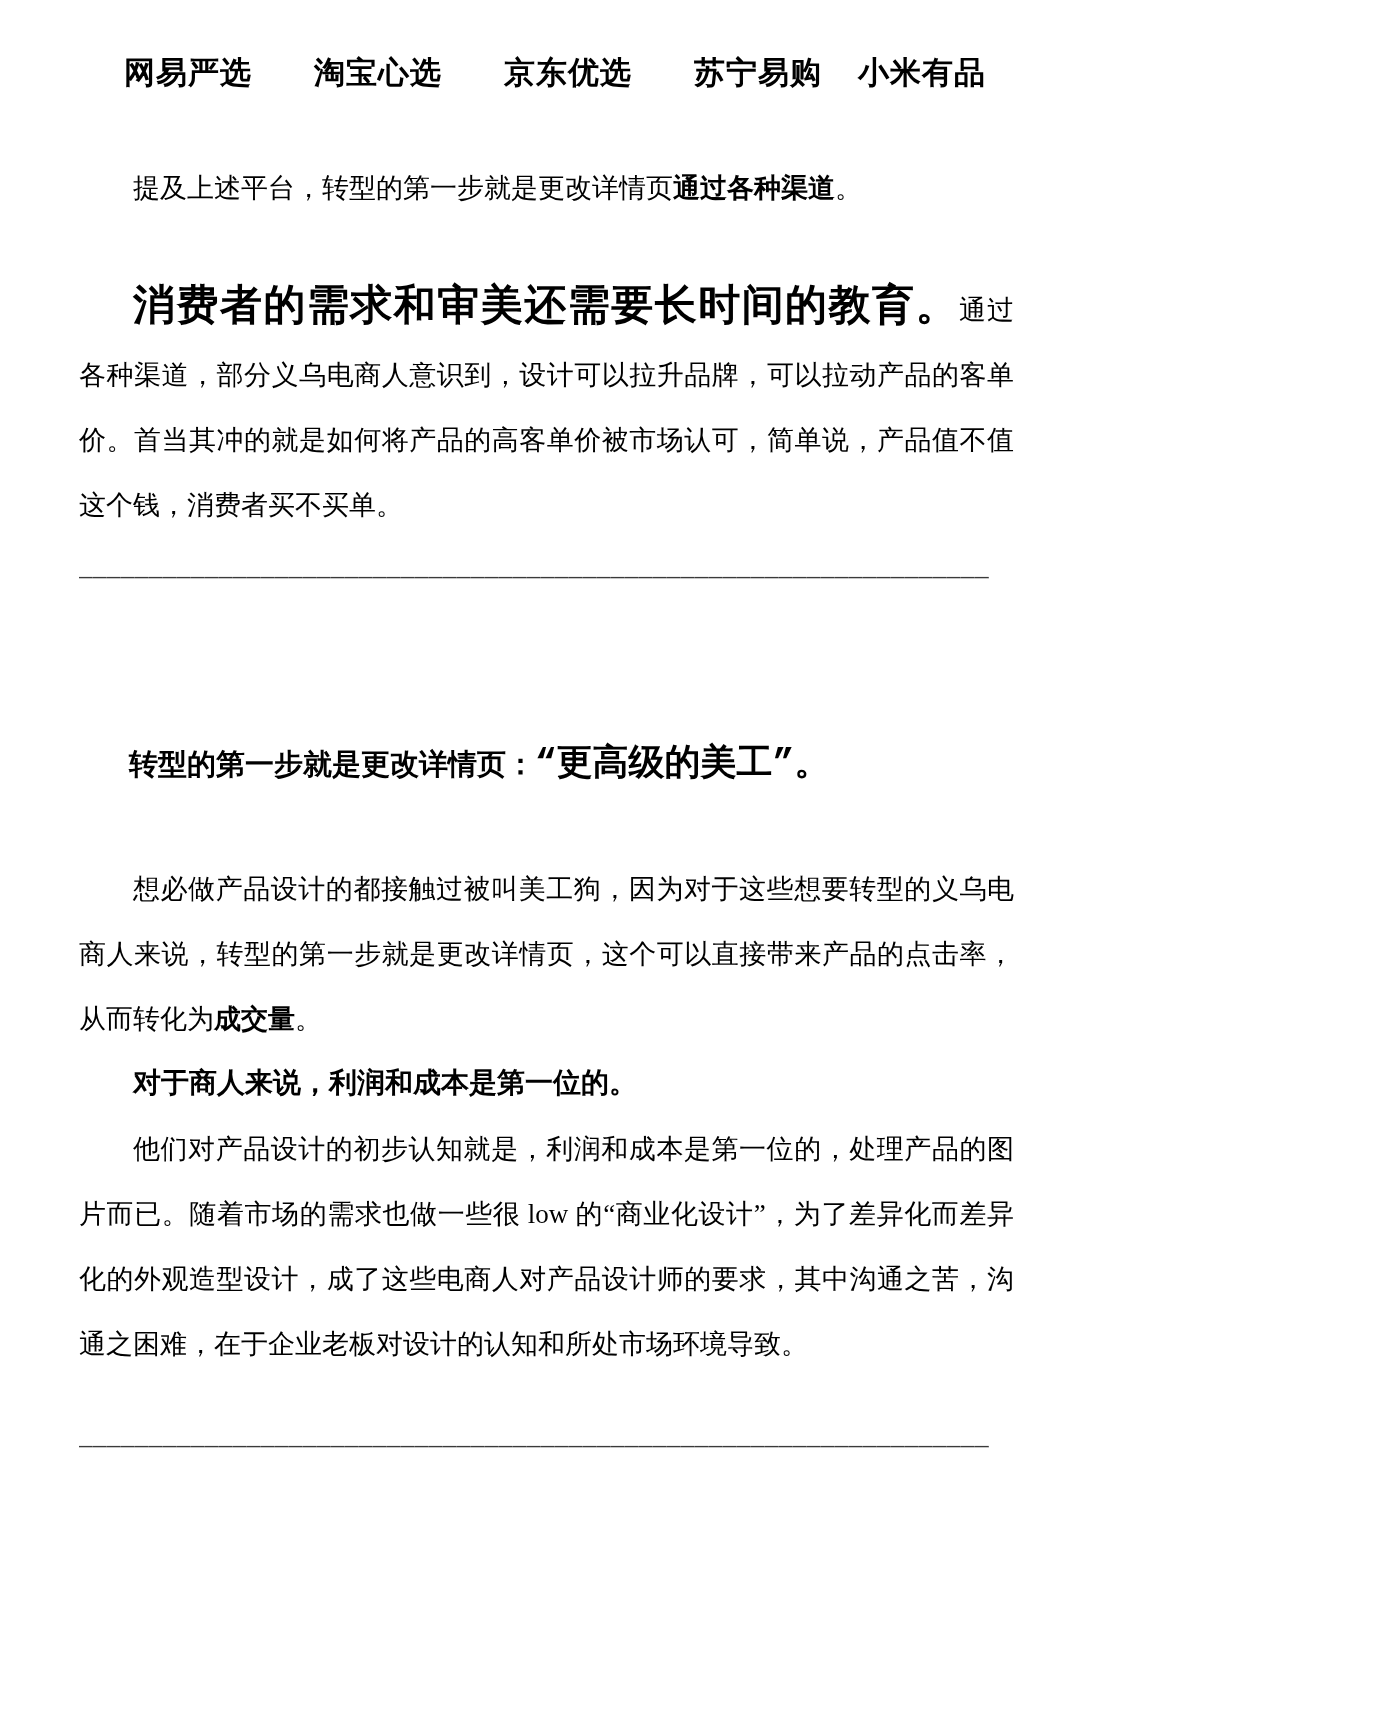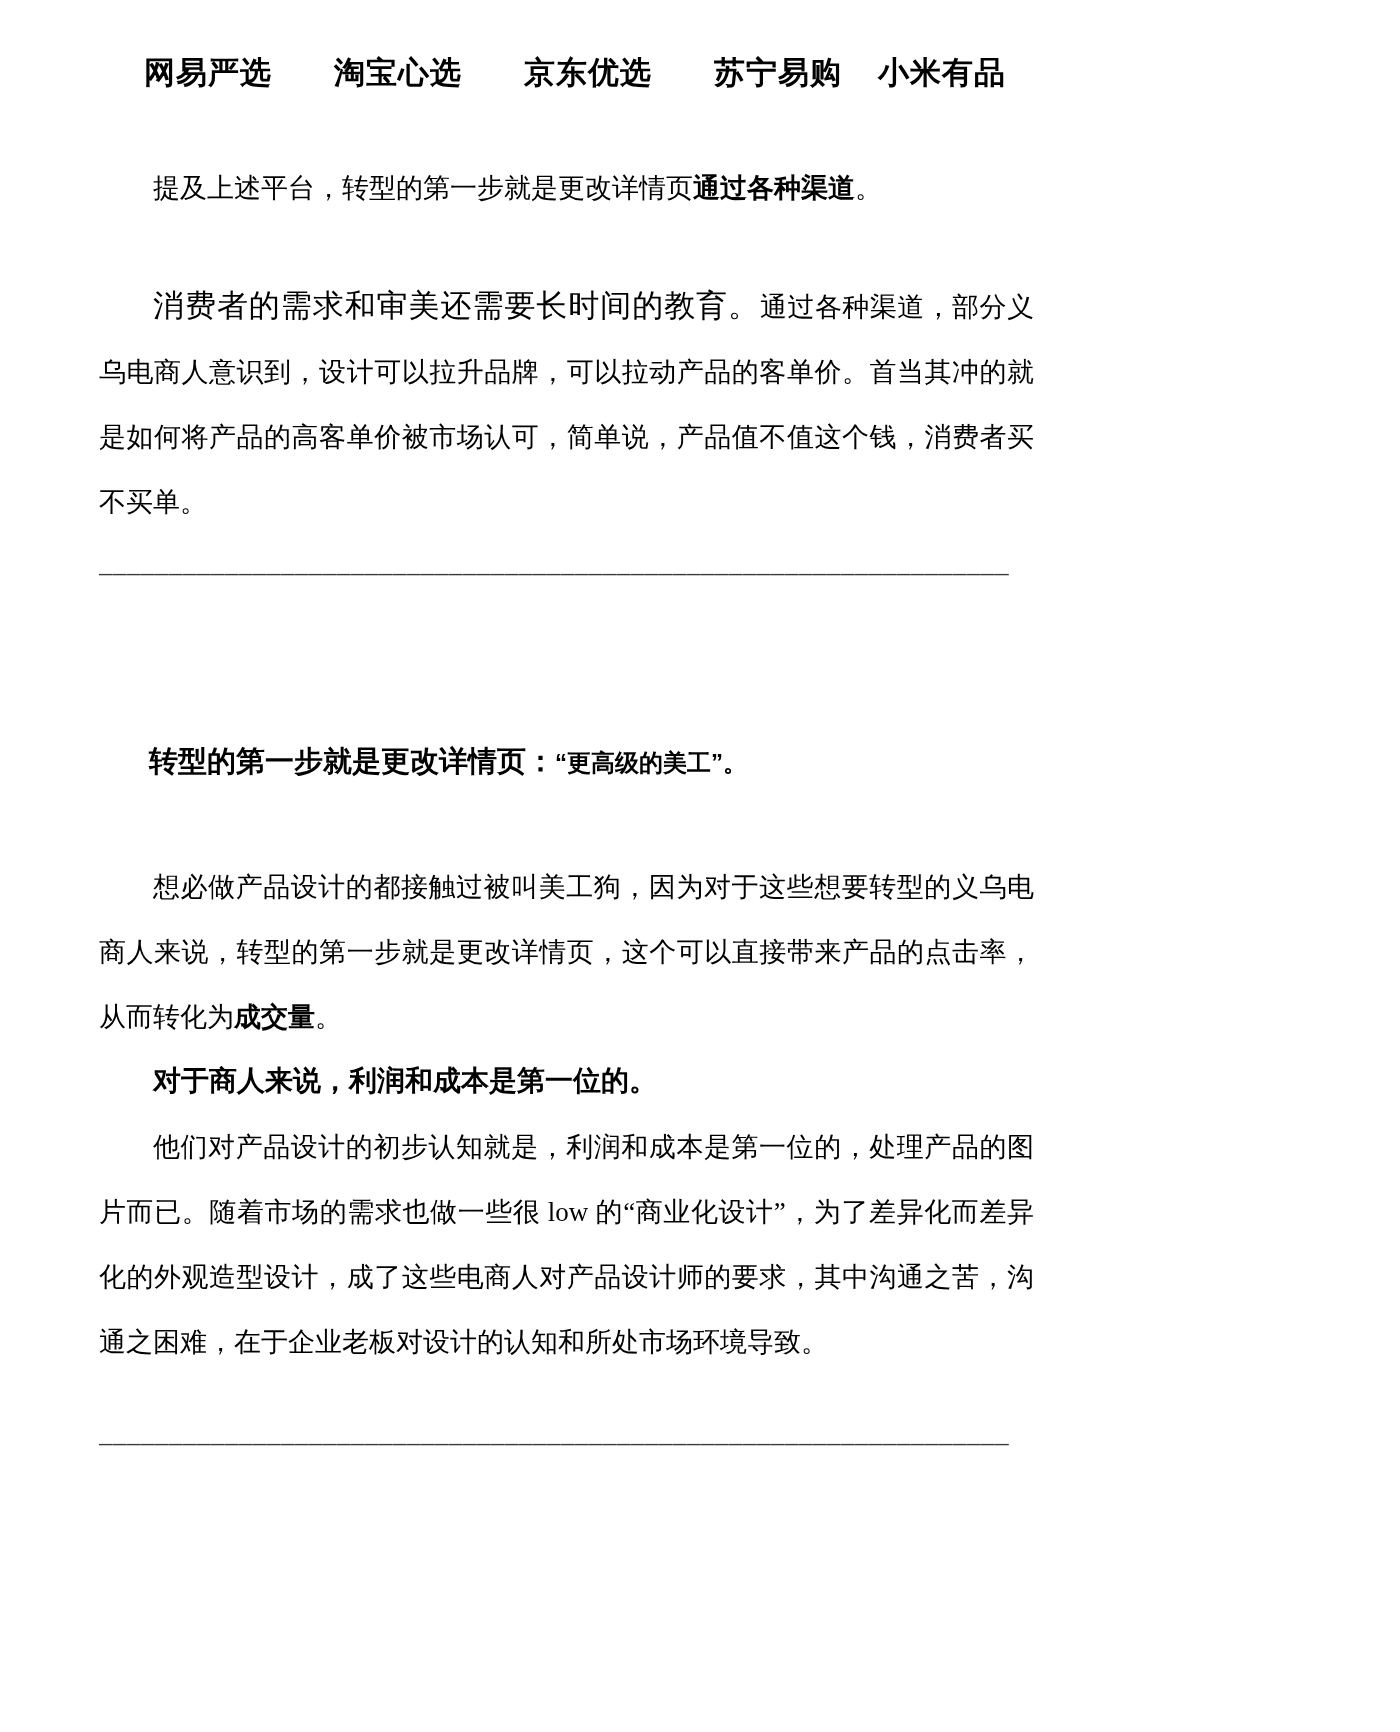--- a/index.html
+++ b/index.html
@@ -9,21 +9,21 @@
   }
   body {
     width: 1400px;
     height: 1732px;
     font-family: "Liberation Serif", serif;
     color: #000000;
     overflow: hidden;
   }
   .doc {
     width: 935px;
-    margin-left: 99px;
+    margin-left: 79px;
     padding-top: 52px;
   }
   
   .brands {
     margin-left: 45px;
     font-size: 31px;
     font-weight: bold;
     font-family: "Liberation Serif", serif;
     white-space: nowrap;
     letter-spacing: 1px;
@@ -38,22 +38,22 @@
     line-height: 65px;
     text-align: justify;
     margin: 0;
     word-break: break-all;
   }
   .indent { text-indent: 54px; }
   .p1 { margin-top: 62px; }
   .p2 { margin-top: 52px; }
   .bold-run { font-weight: bold; }
   .lead-bold {
-    font-weight: normal;
-    font-size: 31px;
+    font-weight: bold;
+    font-size: 42px;
     letter-spacing: 0.5px;
   }
 
   
   .divider {
     margin-top: 8px;
     font-size: 27px;
     line-height: 40px;
     color: #3a3a3a;
     white-space: nowrap;
@@ -66,22 +66,22 @@
   
   .h2 {
     margin: 148px 0 0 0;
     text-indent: 50px;
     font-family: "Liberation Sans", sans-serif;
     font-weight: bold;
     font-size: 29px;
     line-height: 60px;
   }
   .h2 .big-quote {
-    font-size: 24px;
-    font-family: Liberation Sans, sans-serif;
+    font-size: 36px;
+    font-family: Liberation Mono, monospace;
   }
   .p4 { margin-top: 62px; }
   .bold-line {
     font-family: Liberation Mono, monospace;
     font-weight: bold;
     font-size: 28px;
   }
 </style>
 </head>
 <body>

